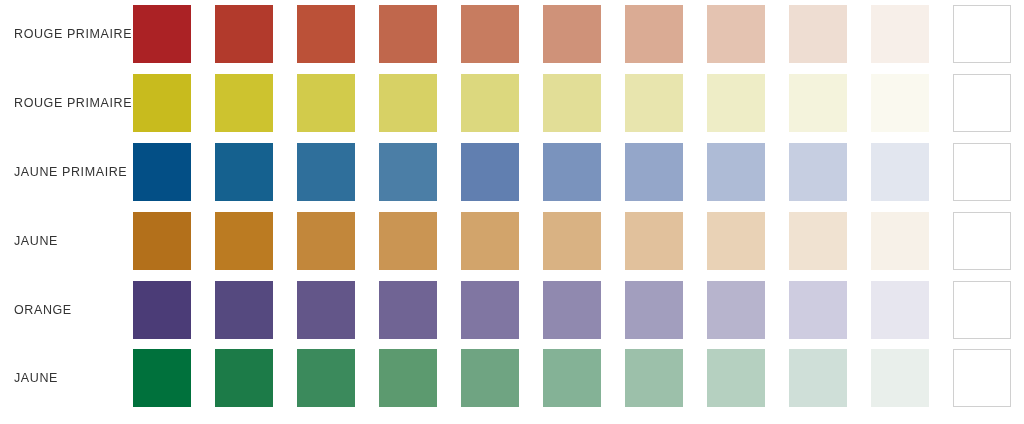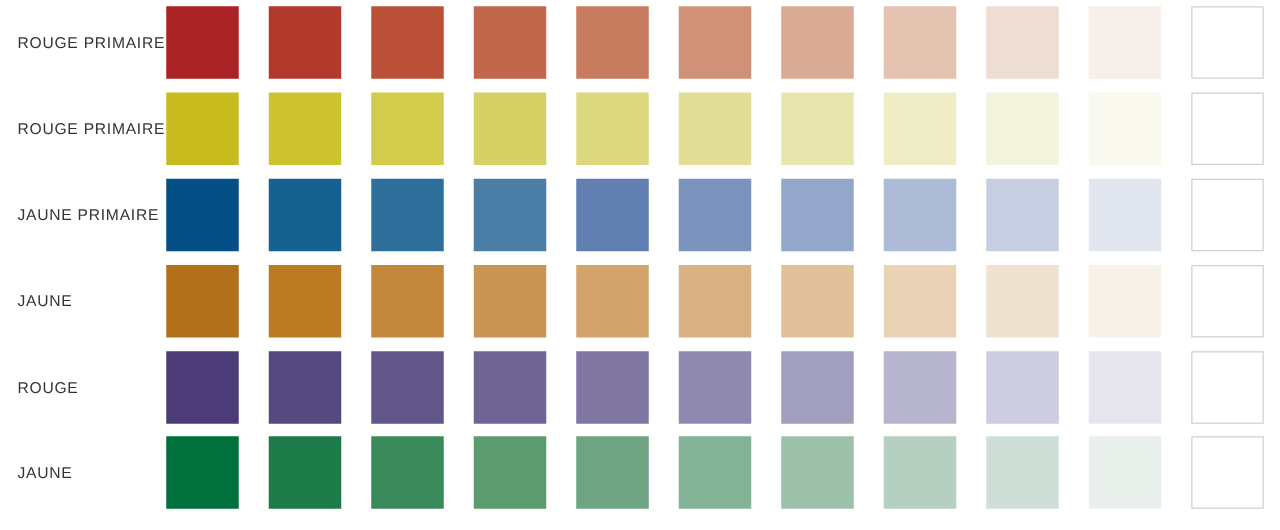--- a/index.html
+++ b/index.html
@@ -151,21 +151,21 @@
           <div class="swatch" style="background: rgb(217, 178, 131);"></div>
           <div class="swatch" style="background: rgb(225, 193, 156);"></div>
           <div class="swatch" style="background: rgb(233, 210, 182);"></div>
           <div class="swatch" style="background: rgb(240, 226, 209);"></div>
           <div class="swatch" style="background: rgb(247, 241, 232);"></div>
           <div class="swatch is-white" style="background: rgb(255, 255, 255); border: 1px solid rgb(208, 208, 208);"></div>
         </div>
       </div>
       <div class="swatch-row">
         <div class="row-label-cell">
-          <span class="row-label">ROUGE</span>
+          <span class="row-label">ORANGE</span>
         </div>
         <div class="swatch-cells">
           <div class="swatch" style="background: rgb(75, 60, 119);"></div>
           <div class="swatch" style="background: rgb(85, 73, 127);"></div>
           <div class="swatch" style="background: rgb(99, 86, 137);"></div>
           <div class="swatch" style="background: rgb(112, 100, 148);"></div>
           <div class="swatch" style="background: rgb(128, 118, 162);"></div>
           <div class="swatch" style="background: rgb(144, 137, 175);"></div>
           <div class="swatch" style="background: rgb(162, 158, 190);"></div>
           <div class="swatch" style="background: rgb(183, 180, 205);"></div>

